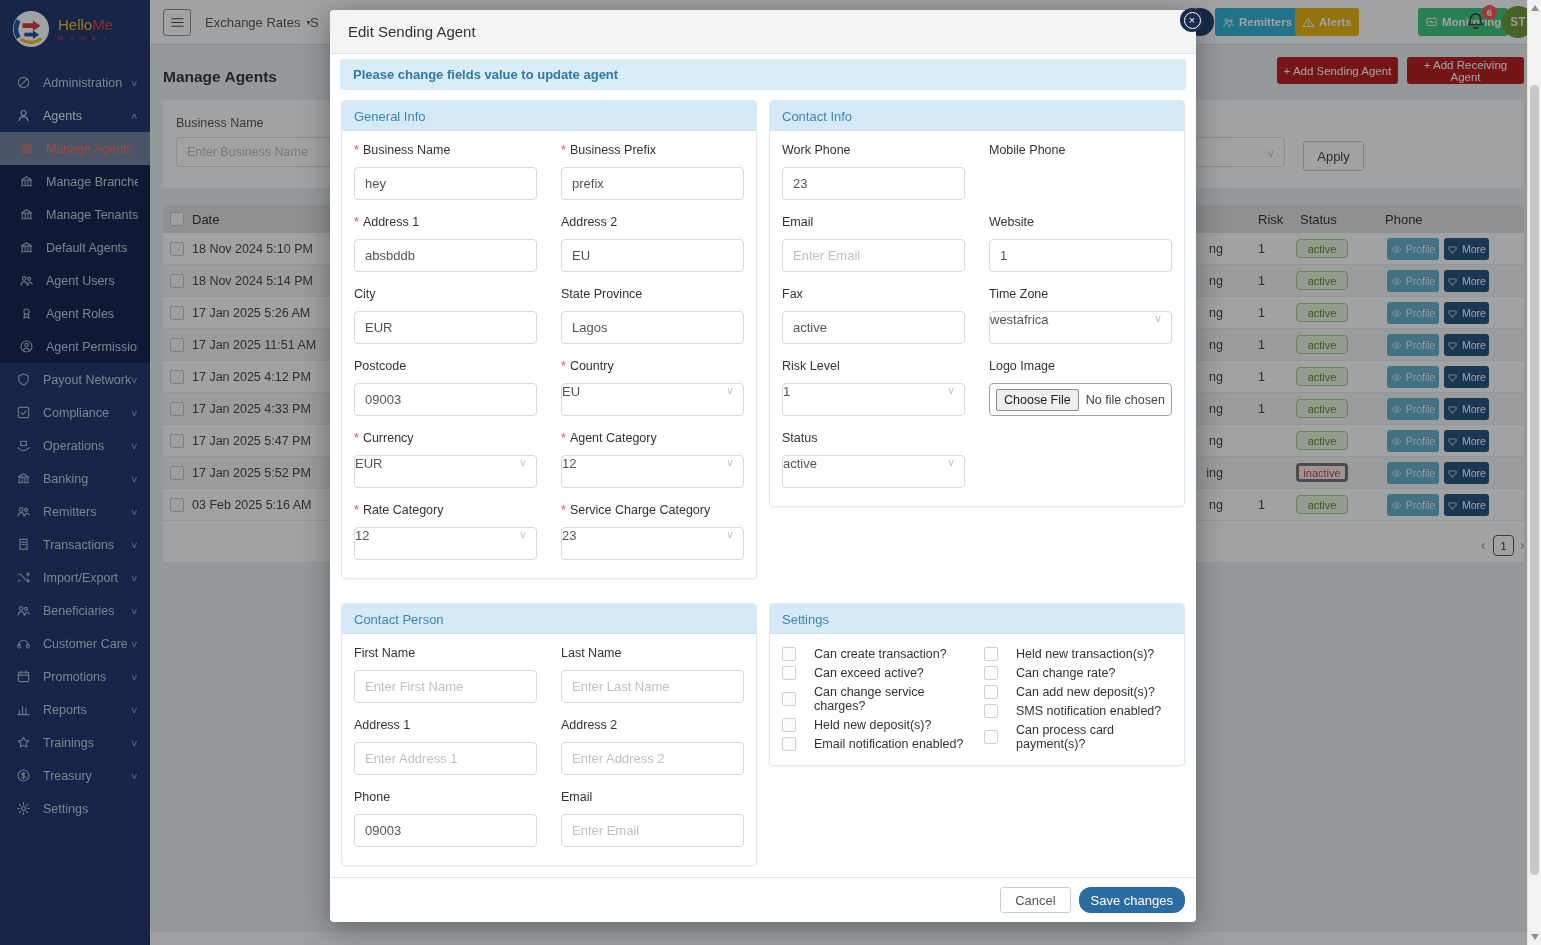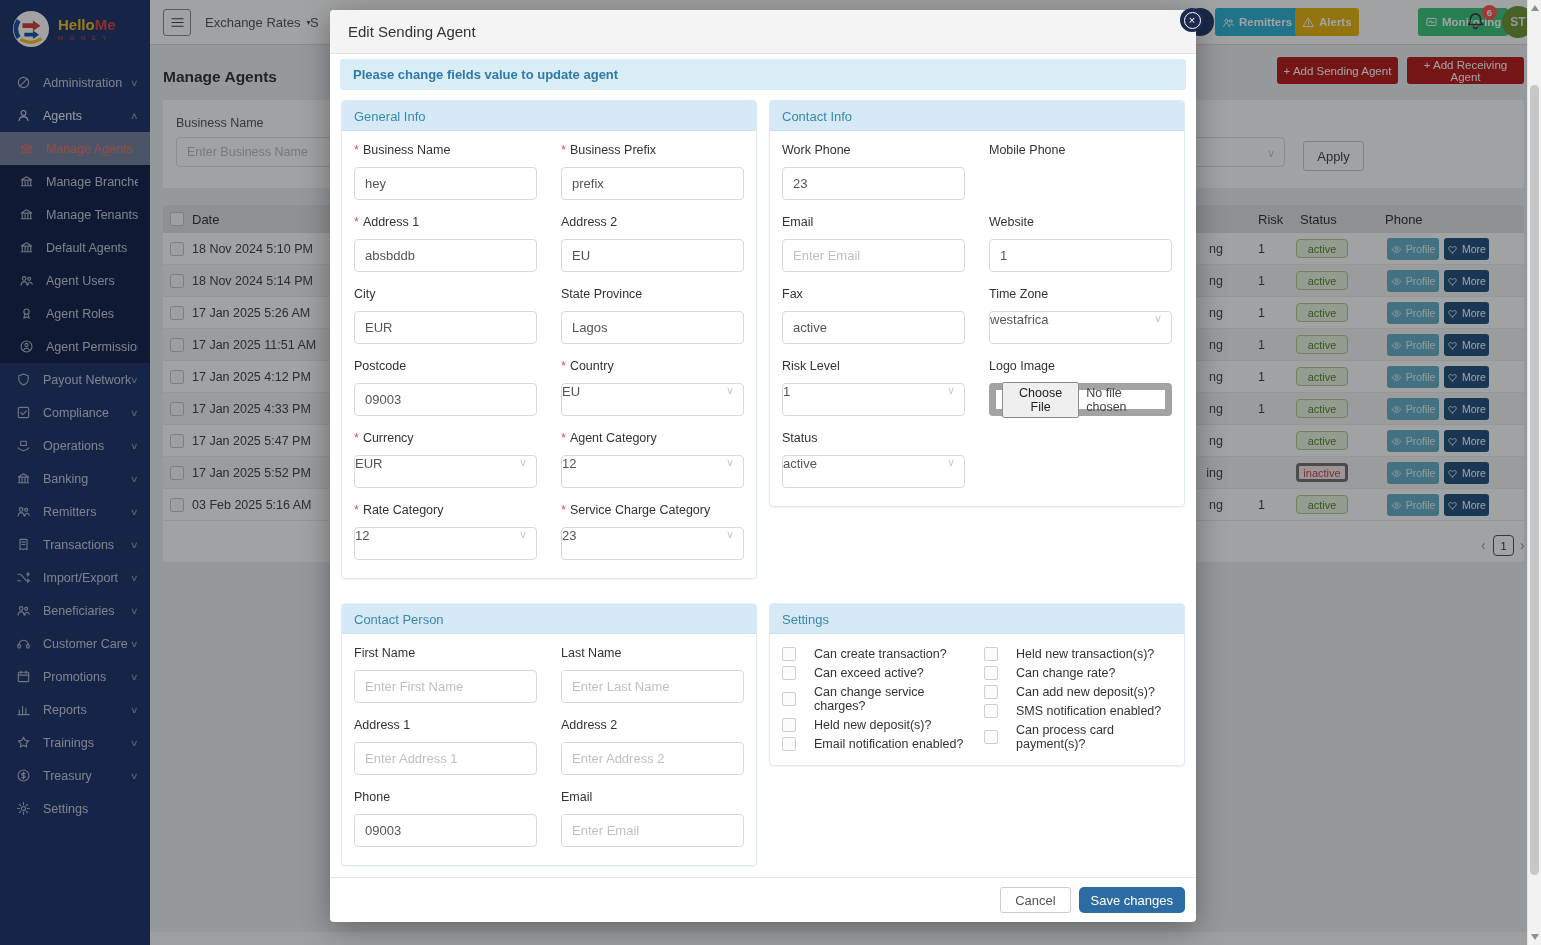--- a/index.html
+++ b/index.html
@@ -7,21 +7,21 @@
        font-family:"Liberation Sans",sans-serif;background:#eef0f4;font-size:13px;color:#333}
   *{box-sizing:border-box}
   button{font-family:inherit;cursor:pointer}
   .icn{width:15px;height:15px;flex:none}
   .icn *{stroke:currentColor;fill:none;stroke-width:1.2;stroke-linecap:round;stroke-linejoin:round}
 
   
   .sidebar{position:absolute;left:0;top:0;width:150px;height:945px;background:#20346b;z-index:1}
   .logo{height:58px;display:flex;align-items:center;gap:8px;padding-left:12px;cursor:pointer}
   .logo-txt{display:flex;flex-direction:column;line-height:1}
-  .logo-line{font-size:15px;font-weight:bold}
+  .logo-line{font-size:15px;font-weight:normal}
   .l1{color:#f2c21c}.l2{color:#e04444}
   .logo-sub{font-size:6px;color:#e04444;letter-spacing:2.5px;margin-top:3px}
   .nav{margin-top:8px}
   .nav-item{height:33px;display:flex;align-items:center;padding:0 12px 0 16px;color:#c6cede;font-size:12.5px;cursor:pointer}
   .nav-item .icn{margin-right:12px;opacity:.85}
   .nav-label{flex:1;white-space:nowrap;overflow:hidden}
   .nav-chev{font-size:9px;color:#8d9ab9;transform:scaleX(1.3)}
   .nav-item.sub{background:rgba(9,16,40,.45);padding-left:19px}
   .nav-item.open{color:#eef1f7}
   .nav-item.active{background:#76839f;color:#f47361}
@@ -105,32 +105,32 @@
             border-radius:3px 3px 0 0;border-bottom:1px solid #c9e2f1}
   .sec-body{padding:12px 12px 18px;display:grid;grid-template-columns:1fr 1fr;gap:15px 24px}
   .f-label{font-size:12.5px;color:#333;margin-bottom:8px;height:16px}
   .req{color:#d9534f;margin-right:4px}
   .f-input{width:100%;height:33px;border:1px solid #d9d9d9;border-radius:4px;padding:0 10px;font-size:13px;color:#555;
            font-family:inherit;background:#fff}
   .f-input::placeholder{color:#c0c0c0}
   .f-select{position:relative;height:33px;border:1px solid #d9d9d9;border-radius:4px;display:flex;align-items:flex-start;
             padding:0 26px 0 0;font-size:13px;color:#555;background:#fff;cursor:pointer}
   .f-select .chev{position:absolute;right:9px;color:#c9c9c9;font-size:11px}
-  .f-file{height:33px;border:7px solid #a3a3a3;border-radius:4px;display:flex;align-items:center;padding:0 6px;gap:7px}
+  .f-file{height:33px;border:1px solid #a3a3a3;border-radius:4px;display:flex;align-items:center;padding:0 6px;gap:7px}
   .cf-btn{border:1px solid #8d8d8d;background:#efefef;border-radius:2px;font-size:12.5px;color:#222;padding:3px 7px}
   .cf-note{font-size:12.5px;color:#444}
   .checks{display:grid;grid-template-columns:1fr 1fr;gap:0 14px;padding:13px 12px 14px}
   .chk-col{display:flex;flex-direction:column;gap:5px}
   .chk-row{display:flex;align-items:center;min-height:14px}
   .chk-box{width:14px;height:14px;border:1px solid #cfcfcf;border-radius:2px;background:#fcfcfc;margin-right:18px;flex:none;cursor:pointer}
   .chk-label{font-size:12.5px;color:#333;line-height:14px}
   .modal-footer{position:absolute;left:0;bottom:0;width:100%;border-top:1px solid #e5e5e5;display:flex;justify-content:flex-end;
                 gap:8px;padding:9px 11px}
   .btn-cancel{border:1px solid #ccc;background:#fff;color:#555;font-size:13px;border-radius:3px;padding:0 14px;height:26px}
-  .btn-save{background:#2d6ca2;color:#fff;border:none;font-size:13px;border-radius:5px;padding:0 12px;height:26px}
+  .btn-save{background:#2d6ca2;color:#fff;border:none;font-size:13px;border-radius:12px;padding:0 12px;height:26px}
 
   
   .scrollbar{position:absolute;right:0;top:0;width:14px;height:945px;background:#f2f2f2;border-left:1px solid #e3e3e3;z-index:80}
   .sb-arrow{width:0;height:0;border-left:4px solid transparent;border-right:4px solid transparent;position:absolute;left:3px;cursor:pointer}
   .sb-up{top:5px;border-bottom:6px solid #8f8f8f}
   .sb-down{bottom:5px;border-top:6px solid #8f8f8f}
   .sb-thumb{position:absolute;left:2px;top:85px;width:9px;height:790px;background:#c7c7c7;border-radius:5px;cursor:grab}
 </style>
 </head>
 <body>

